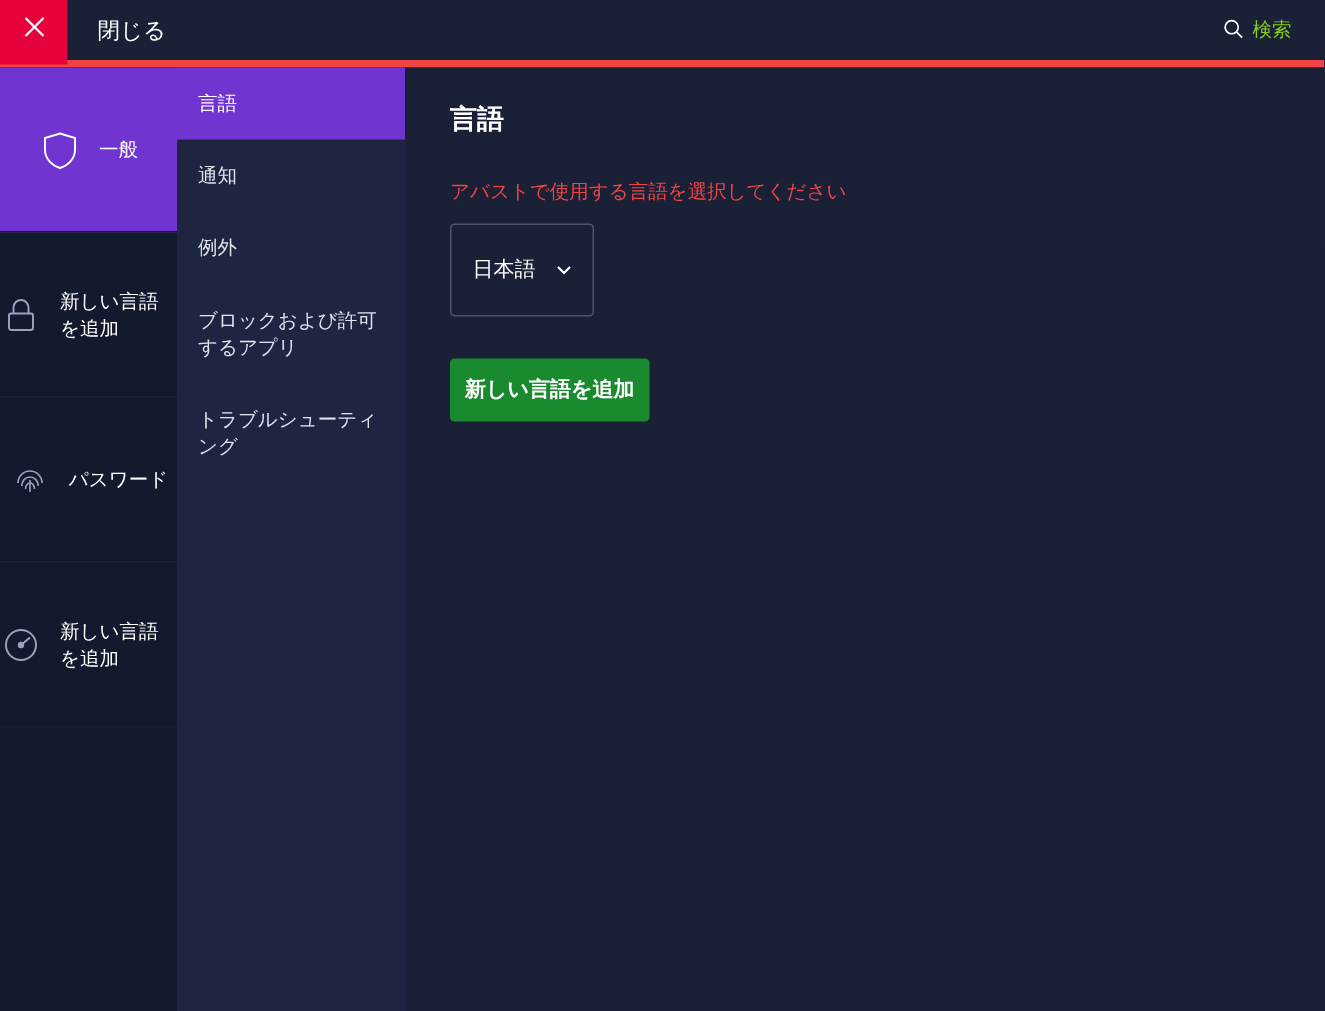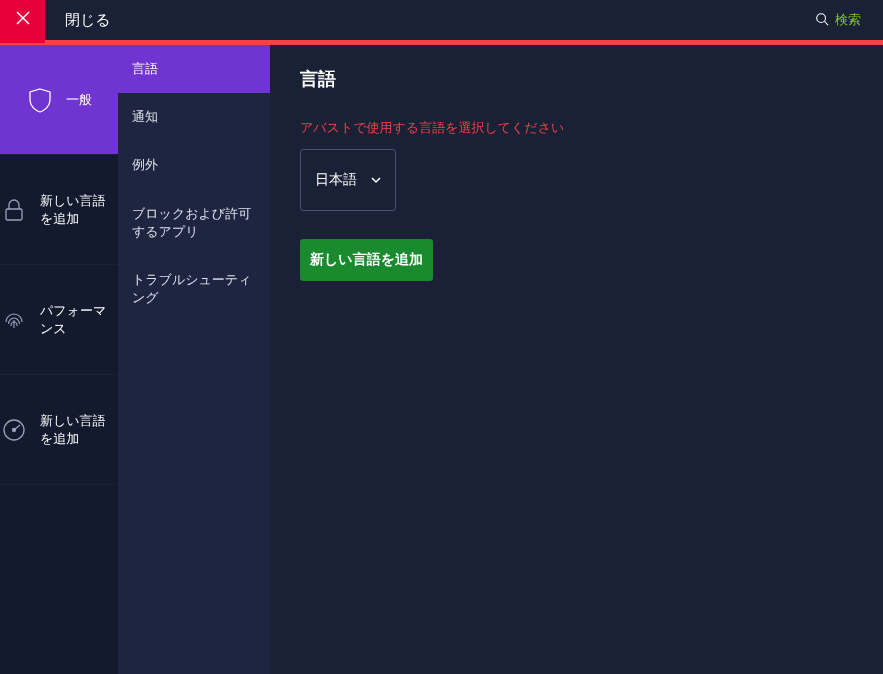--- a/index.html
+++ b/index.html
@@ -186,21 +186,21 @@
 
     <div class="left-nav-item">
       <span class="icon">
         <svg viewBox="0 0 28 28" fill="none" stroke="#9aa2bf" stroke-width="1.1">
           <path d="M6 16 a8 8 0 0 1 16 0"></path>
           <path d="M8.5 18 a5.5 6 0 0 1 11 0"></path>
           <path d="M11 20 a3 4 0 0 1 6 0"></path>
           <path d="M14 14 v8"></path>
         </svg>
       </span>
-      <span class="label">パフォーマンス</span>
+      <span class="label">パスワード</span>
     </div>
 
     <div class="left-nav-item">
       <span class="icon">
         <svg viewBox="0 0 28 28" fill="none" stroke="#9aa2bf" stroke-width="1.3">
           <circle cx="14" cy="14" r="10"></circle>
           <line x1="14" y1="14" x2="20" y2="9"></line>
           <circle cx="14" cy="14" r="1.5" fill="#9aa2bf"></circle>
         </svg>
       </span>

